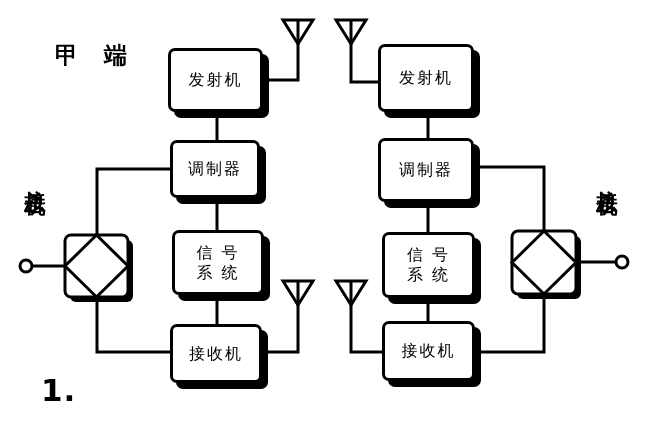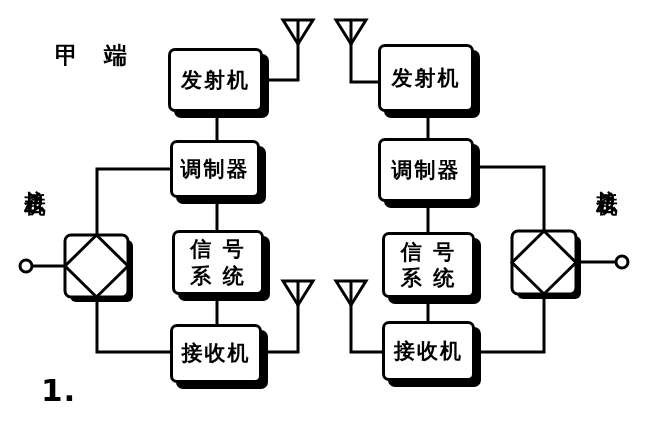--- a/index.html
+++ b/index.html
@@ -15,22 +15,22 @@
   .box{
     position:absolute;
     background:#fff;
     border:3px solid #000;
     border-radius:7px;
     box-shadow:6px 6px 0 #000;
     display:flex;
     flex-direction:column;
     align-items:center;
     justify-content:center;
-    font-weight:bold;
-    font-size:21px;
+    font-weight:normal;
+    font-size:16px;
     letter-spacing:2px;
     line-height:1.25;
     box-sizing:border-box;
     text-align:center;
     white-space:nowrap;
   }
   .end-label{
     position:absolute;
     font-size:23px;
     font-weight:bold;

